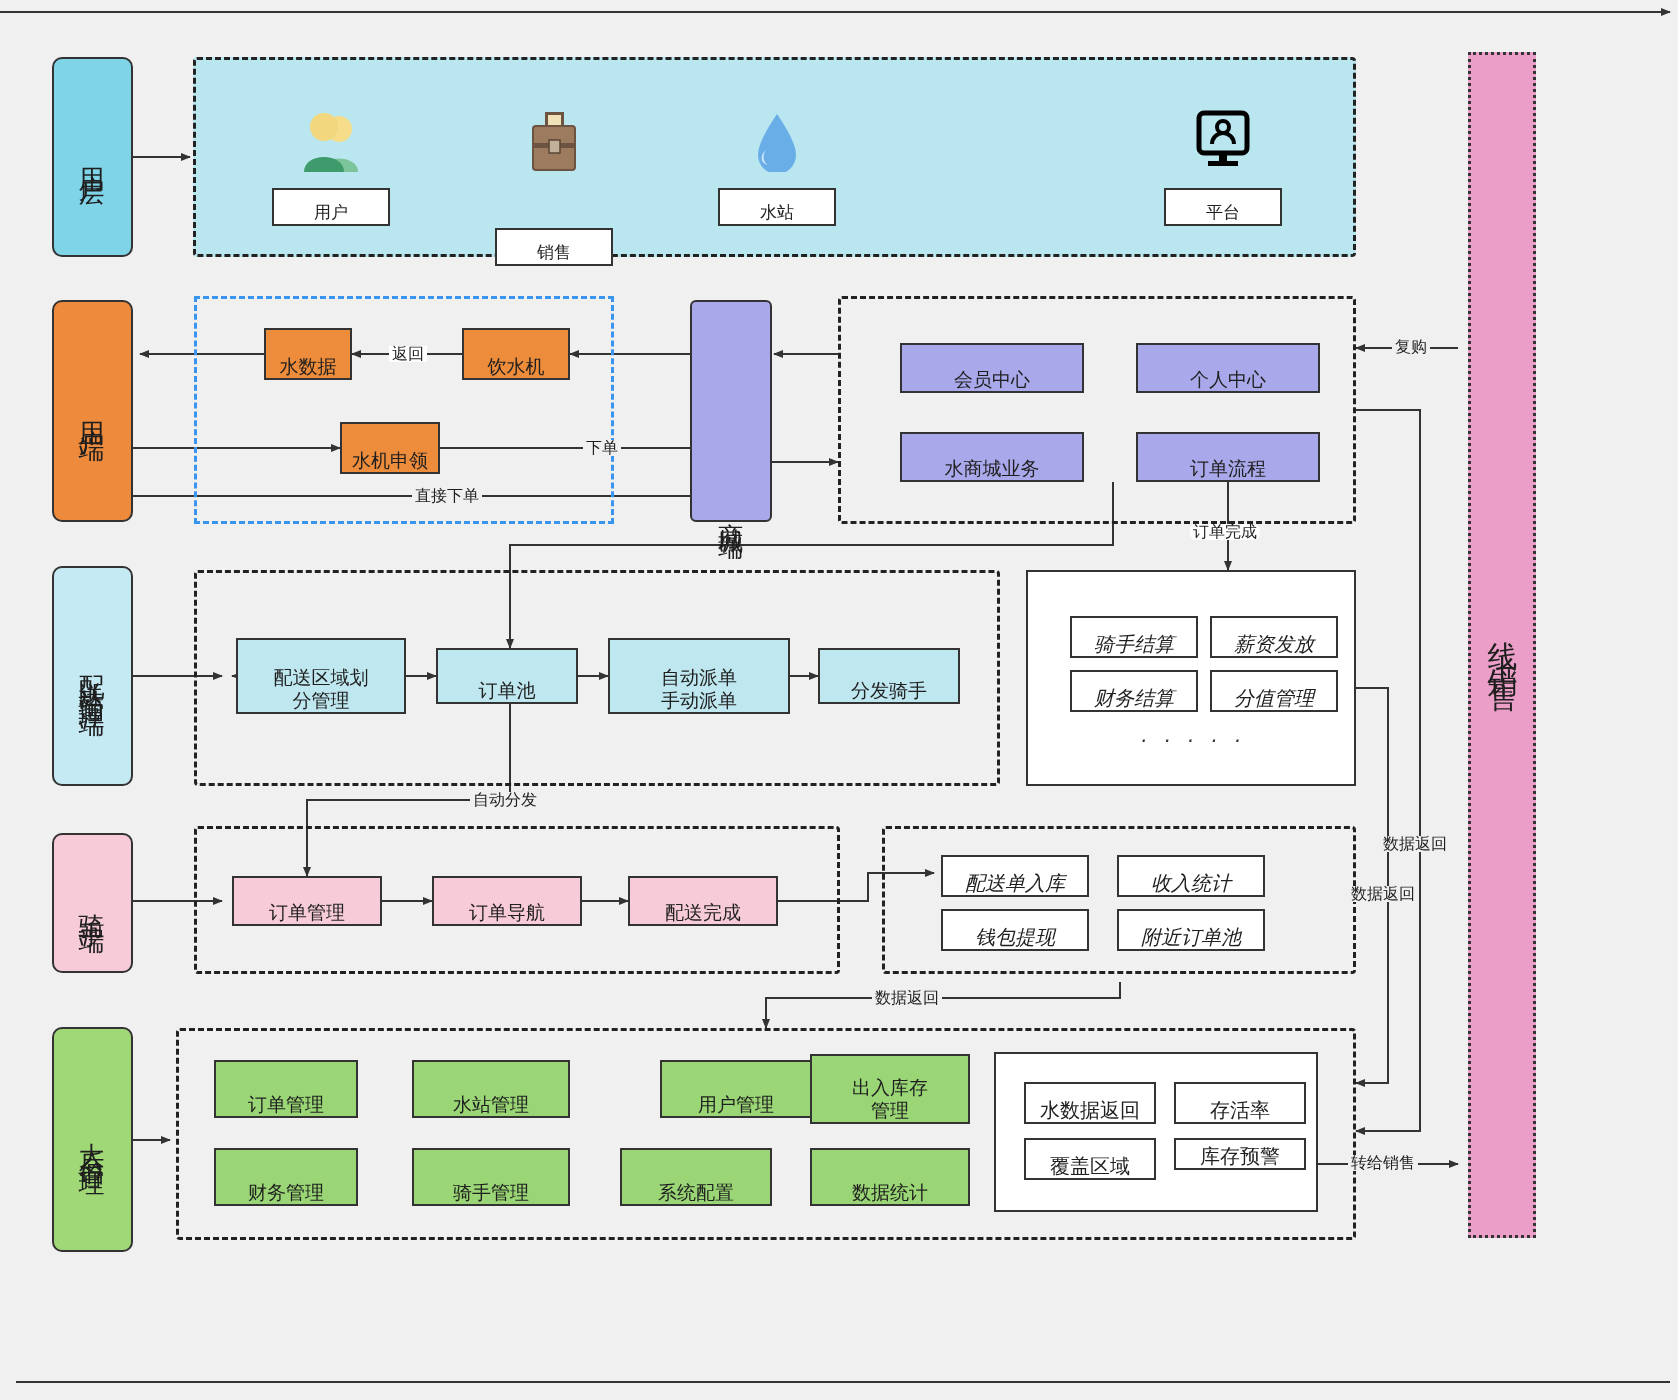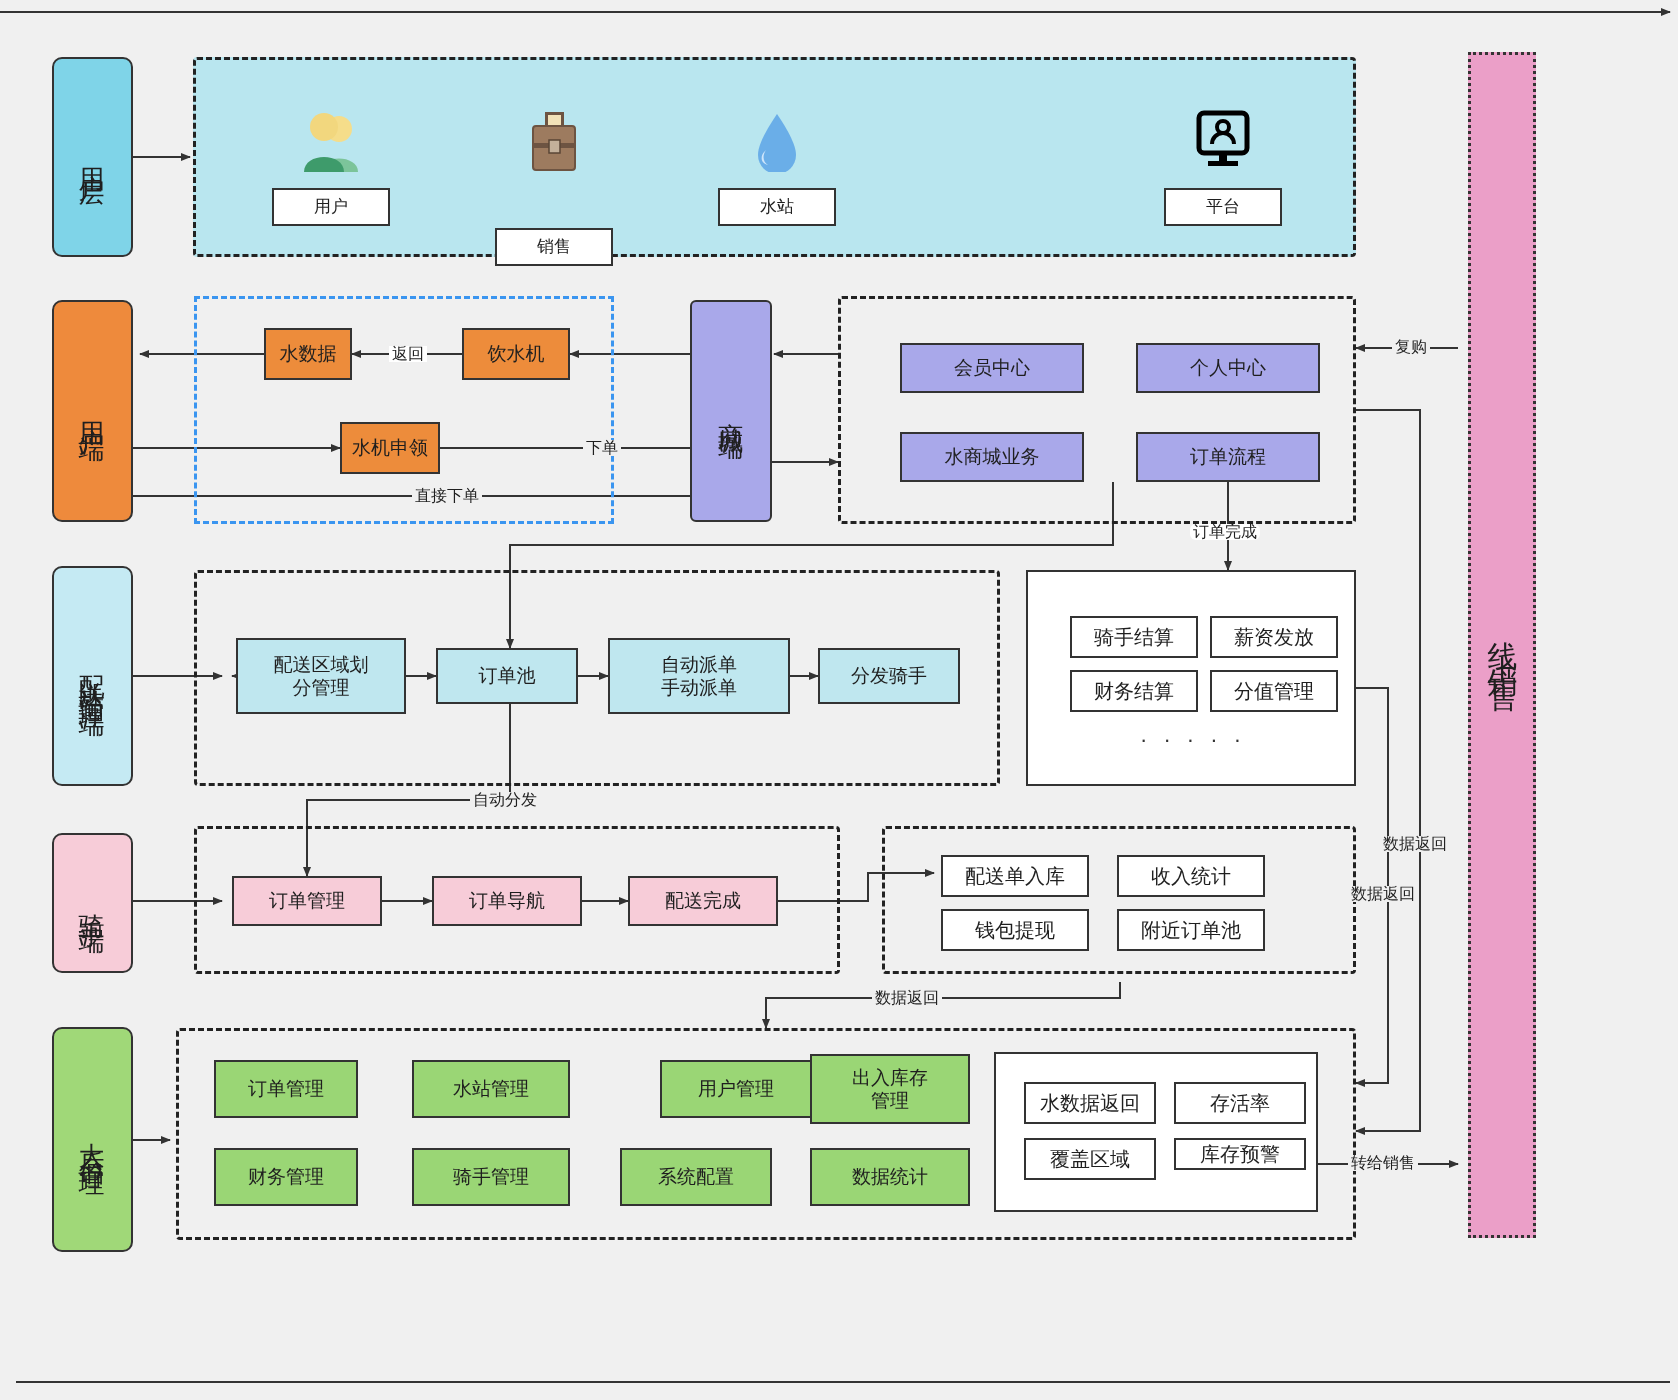--- a/index.html
+++ b/index.html
@@ -11,27 +11,27 @@
     border:2.5px solid #333;border-radius:10px;
     display:flex;align-items:center;justify-content:center;
     writing-mode:vertical-rl;text-orientation:upright;
     font-size:26px;letter-spacing:7px;color:#1f1f1f;
   }
   .lane.cyan{background:#7fd4e8;}
   .lane.orange{background:#ee8a3c;}
   .lane.lightcyan{background:#c5eaf3;}
   .lane.pink{background:#f7ccd8;}
   .lane.green{background:#a0d878;}
-  .dashedgroup{border:3px dashed #222;border-radius:4px;background:transparent;}
+  .dashedgroup{border:3px dashed #222;border-radius:4px;background:transparent;font-style:italic;}
   .dashedgroup.cyanfill{background:#b9e6ef;}
   .dashedgroup.blue{border:3px dashed #3a95f0;border-radius:0;}
   .solidgroup{border:2.5px solid #333;background:#fff;}
   .node{
     border:2.5px solid #333;
-    display:flex;align-items:center;justify-content:center;text-align:center;
+    display:flex;align-items:flex-end;justify-content:center;text-align:center;
     font-size:19px;color:#1f1f1f;line-height:1.22;
   }
   .node.white{background:#fff;}
   .node.orange{background:#ed8c3b;}
   .node.purple{background:#a9a8ea;}
   .node.cyan{background:#bfe7ef;}
   .node.pink{background:#f7ccd8;}
   .node.green{background:#9ad675;}
   .node.chip{border-width:2.5px;background:#fff;font-size:20px;}
   .iconlabel{font-size:17px;}
@@ -227,21 +227,21 @@
   <div class="abs node cyan" style="left:436px;top:648px;width:142px;height:56px;">
     <span>订单池</span>
   </div>
   <div class="abs node cyan" style="left:608px;top:638px;width:182px;height:76px;">
     <span>自动派单<br>手动派单</span>
   </div>
   <div class="abs node cyan" style="left:818px;top:648px;width:142px;height:56px;">
     <span>分发骑手</span>
   </div>
 
-  <div class="abs solidgroup" style="left:1026px;top:570px;width:330px;height:216px;">
+  <div class="abs solidgroup" style="left:1026px;top:570px;width:330px;height:216px;font-style:italic;">
     <div class="abs node chip" style="left:42px;top:44px;width:128px;height:42px;">
       <span>骑手结算</span>
       </div>
     <div class="abs node chip" style="left:182px;top:44px;width:128px;height:42px;">
       <span>薪资发放</span>
       </div>
     <div class="abs node chip" style="left:42px;top:98px;width:128px;height:42px;">
       <span>财务结算</span>
       </div>
     <div class="abs node chip" style="left:182px;top:98px;width:128px;height:42px;">

